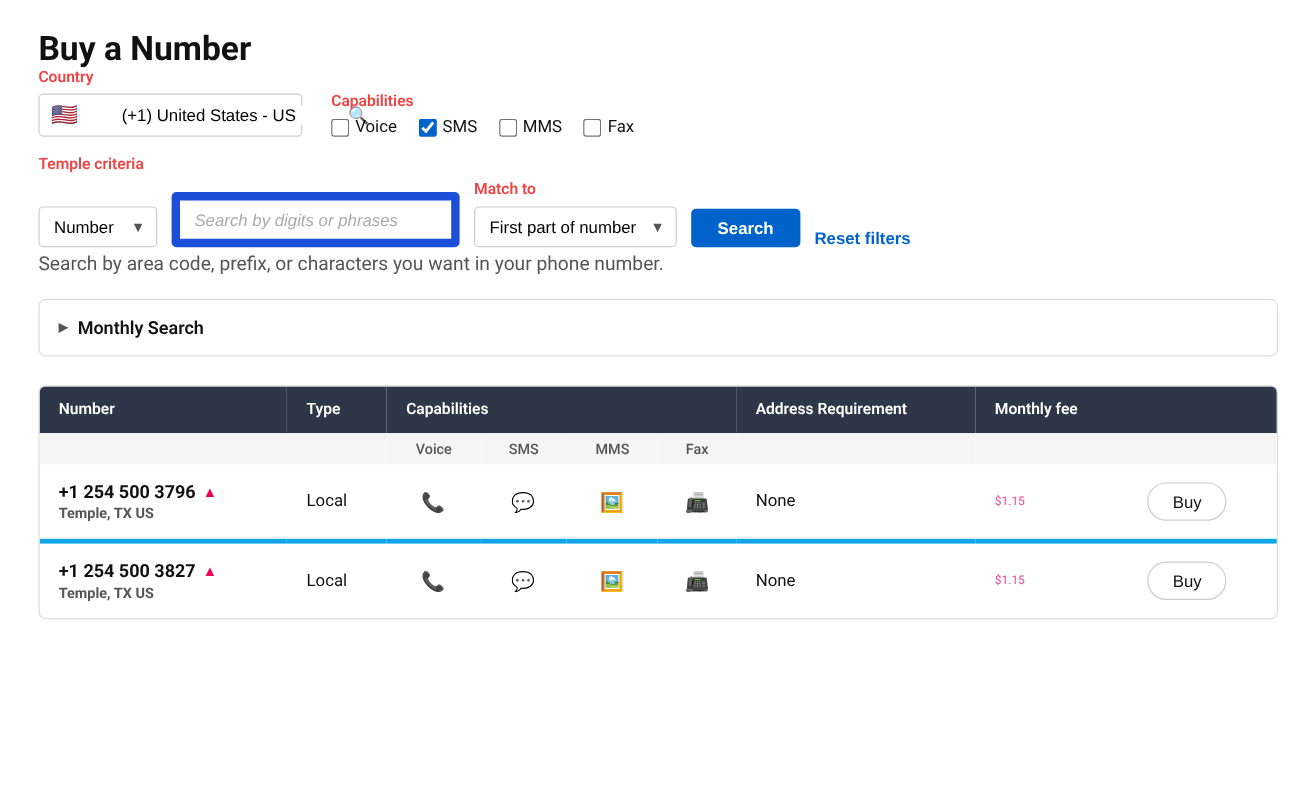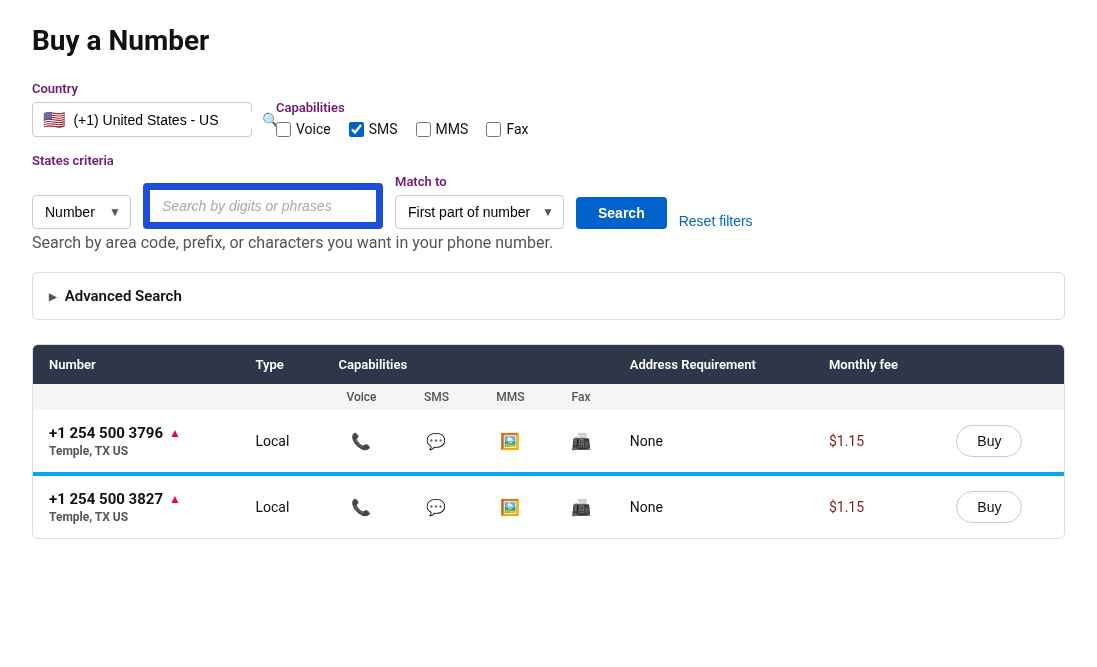--- a/index.html
+++ b/index.html
@@ -1,45 +1,45 @@
 <!DOCTYPE html>
 <html><head>
   <meta charset="utf-8">
   <style>
     * { box-sizing: border-box; margin: 0; padding: 0; }
     body { font-family: -apple-system, BlinkMacSystemFont, 'Segoe UI', Roboto, sans-serif; background: #fff; color: #111; padding: 24px 32px; font-size: 14px; }
 
-    h1 { font-size: 28px; font-weight: 700; margin-bottom: 24px; color: #111; }
+    h1 { font-size: 28px; font-weight: 700; color: #111; }
 
     .form-section { margin-bottom: 20px; }
     .form-row { display: flex; align-items: flex-end; gap: 24px; margin-bottom: 16px; flex-wrap: wrap; }
     .field-group { display: flex; flex-direction: column; gap: 6px; }
-    .field-label { font-size: 13px; font-weight: 600; color: #701a75; }
+    .field-label { font-size: 13px; font-weight: 600; color: #ef4444; }
 
     .country-input-wrapper { display: flex; align-items: center; border: 1px solid #ccc; border-radius: 4px; padding: 6px 10px; gap: 8px; background: #fff; width: 220px; }
-    .country-input-wrapper input { border: none; outline: none; font-size: 14px; flex: 1; }
+    .country-input-wrapper input { border: none; outline: none; font-size: 14px; flex: 1; margin-left: 28px; }
     .country-input-wrapper .search-icon { cursor: pointer; color: #555; }
 
     .capabilities-group { display: flex; flex-direction: column; gap: 6px; }
     .capabilities-checkboxes { display: flex; align-items: center; gap: 18px; }
     .cap-item { display: flex; align-items: center; gap: 5px; font-size: 14px; cursor: pointer; }
     .cap-item input[type="checkbox"] { cursor: pointer; width: 15px; height: 15px; accent-color: #0063cc; }
 
     .search-criteria-row { display: flex; align-items: flex-end; gap: 12px; flex-wrap: wrap; }
 
     .select-wrapper { position: relative; display: inline-flex; align-items: center; }
     .select-wrapper select { appearance: none; border: 1px solid #ccc; border-radius: 4px; padding: 8px 32px 8px 12px; font-size: 14px; background: #fff; cursor: pointer; outline: none; }
     .select-arrow { position: absolute; right: 10px; pointer-events: none; color: #555; font-size: 12px; }
 
     .search-text-input { border: 7px solid #1d4ed8; border-radius: 4px; padding: 8px 12px; font-size: 14px; width: 240px; outline: none; color: #1d4ed8; }
     .search-text-input::placeholder { color: #aaa; font-style: italic; }
 
     .btn-search { background: #0063cc; color: #fff; border: none; border-radius: 4px; padding: 8px 22px; font-size: 14px; font-weight: 600; cursor: pointer; }
 
-    .btn-reset { background: none; border: none; color: #0063cc; font-size: 14px; cursor: pointer; font-weight: 400; }
+    .btn-reset { background: none; border: none; color: #0063cc; font-size: 14px; cursor: pointer; font-weight: 700; }
 
     .hint-text { font-size: 16px; color: #555; margin-top: 4px; }
 
     .advanced-search-section { border: 1px solid #ddd; border-radius: 6px; margin-bottom: 24px; }
     .advanced-search-header { display: flex; align-items: center; gap: 8px; padding: 14px 16px; cursor: pointer; font-size: 15px; font-weight: 600; color: #111; }
     .advanced-search-header .triangle { font-size: 10px; color: #555; }
 
     
     .table-container { border: 1px solid #ddd; border-radius: 6px; overflow: hidden; }
     table { width: 100%; border-collapse: collapse; }
@@ -52,21 +52,21 @@
     tbody tr { border-bottom: 4px solid #0ea5e9; }
     tbody tr:last-child { border-bottom: none; }
     tbody td { padding: 14px 16px; vertical-align: middle; font-size: 14px; }
 
     .phone-number { font-size: 15px; font-weight: 700; color: #111; display: flex; align-items: center; gap: 6px; }
     .phone-number .trend-icon { color: #e05; font-size: 12px; }
     .location { font-size: 12px; color: #555; margin-top: 2px; font-weight: 700; }
 
     .cap-icon { text-align: center; font-size: 16px; color: #555; }
 
-    .monthly-fee { font-size: 14px; color: #7f1d1d; }
+    .monthly-fee { font-size: 10px; color: #ec4899; }
 
     .btn-buy { border: 1px solid #ccc; background: #fff; border-radius: 16px; padding: 7px 20px; font-size: 14px; cursor: pointer; font-weight: 500; color: #111; }
 
     .flag-emoji { font-size: 18px; }
   </style>
 </head>
 <body>
 
 <h1>Buy a Number</h1>
 
@@ -99,21 +99,21 @@
         </label>
         <label class="cap-item">
           <input type="checkbox" style="">
           <span>Fax</span>
         </label>
       </div>
     </div>
   </div>
 
   <div class="field-group" style="margin-bottom:6px;">
-    <label class="field-label">States criteria</label>
+    <label class="field-label">Temple criteria</label>
   </div>
   <div class="search-criteria-row">
     <div class="select-wrapper">
       <select>
         <option>Number</option>
         <option>Location</option>
       </select>
       <span class="select-arrow">▼</span>
     </div>
 
@@ -133,21 +133,21 @@
 
     <button class="btn-search">Search</button>
     <button class="btn-reset">Reset filters</button>
   </div>
   <p class="hint-text">Search by area code, prefix, or characters you want in your phone number.</p>
 </div>
 
 <div class="advanced-search-section">
   <div class="advanced-search-header">
     <span class="triangle">▶</span>
-    <span>Advanced Search</span>
+    <span>Monthly Search</span>
   </div>
 </div>
 
 <div class="table-container">
   <table>
     <thead>
       <tr>
         <th>Number</th>
         <th>Type</th>
         <th colspan="4">Capabilities</th>

